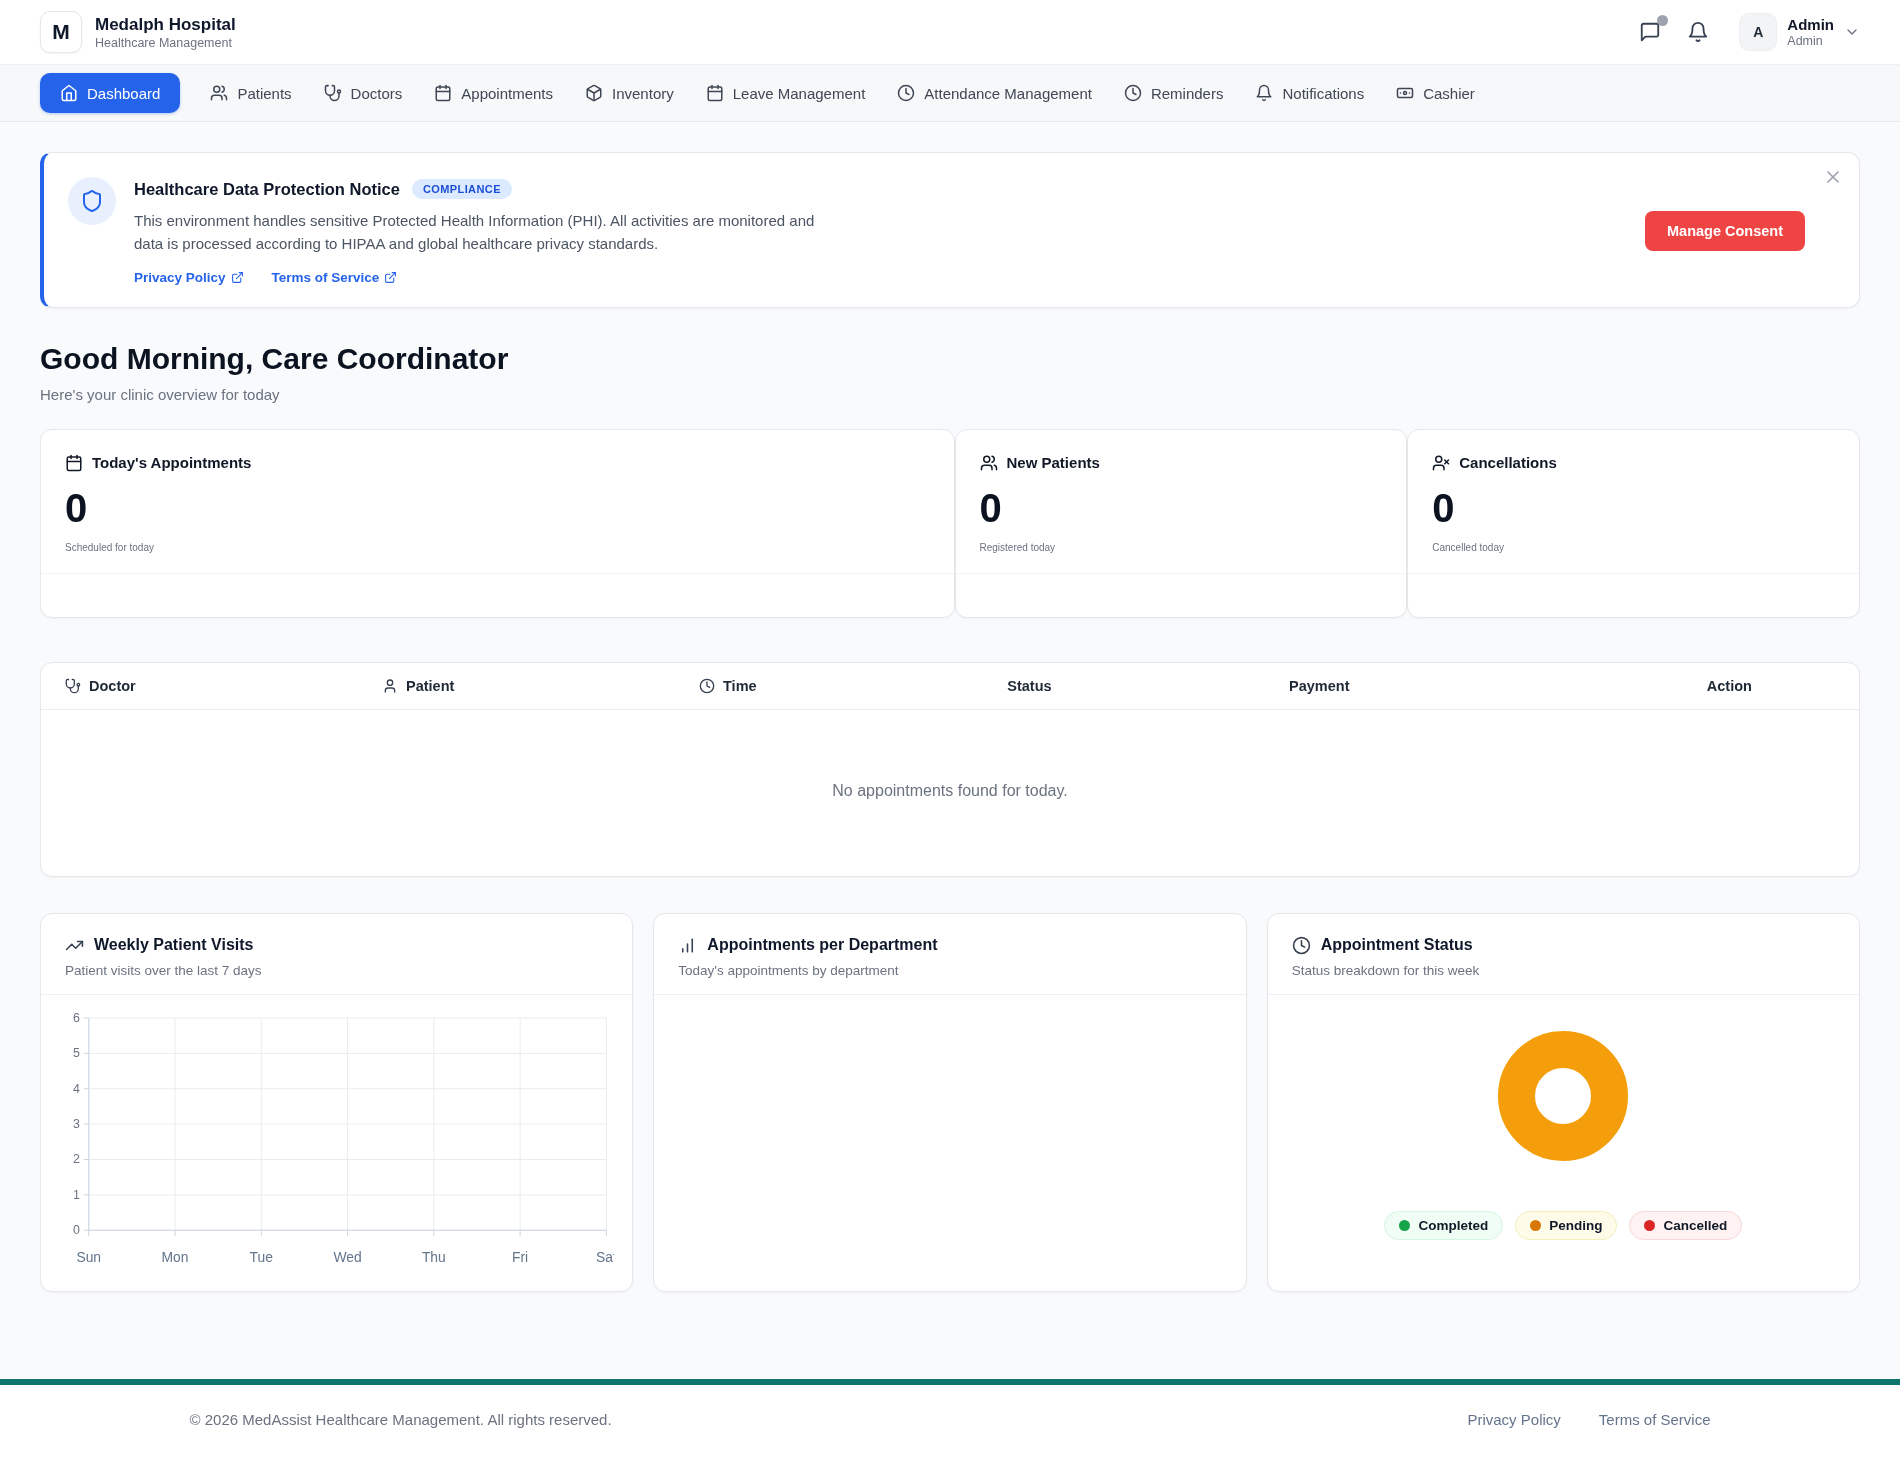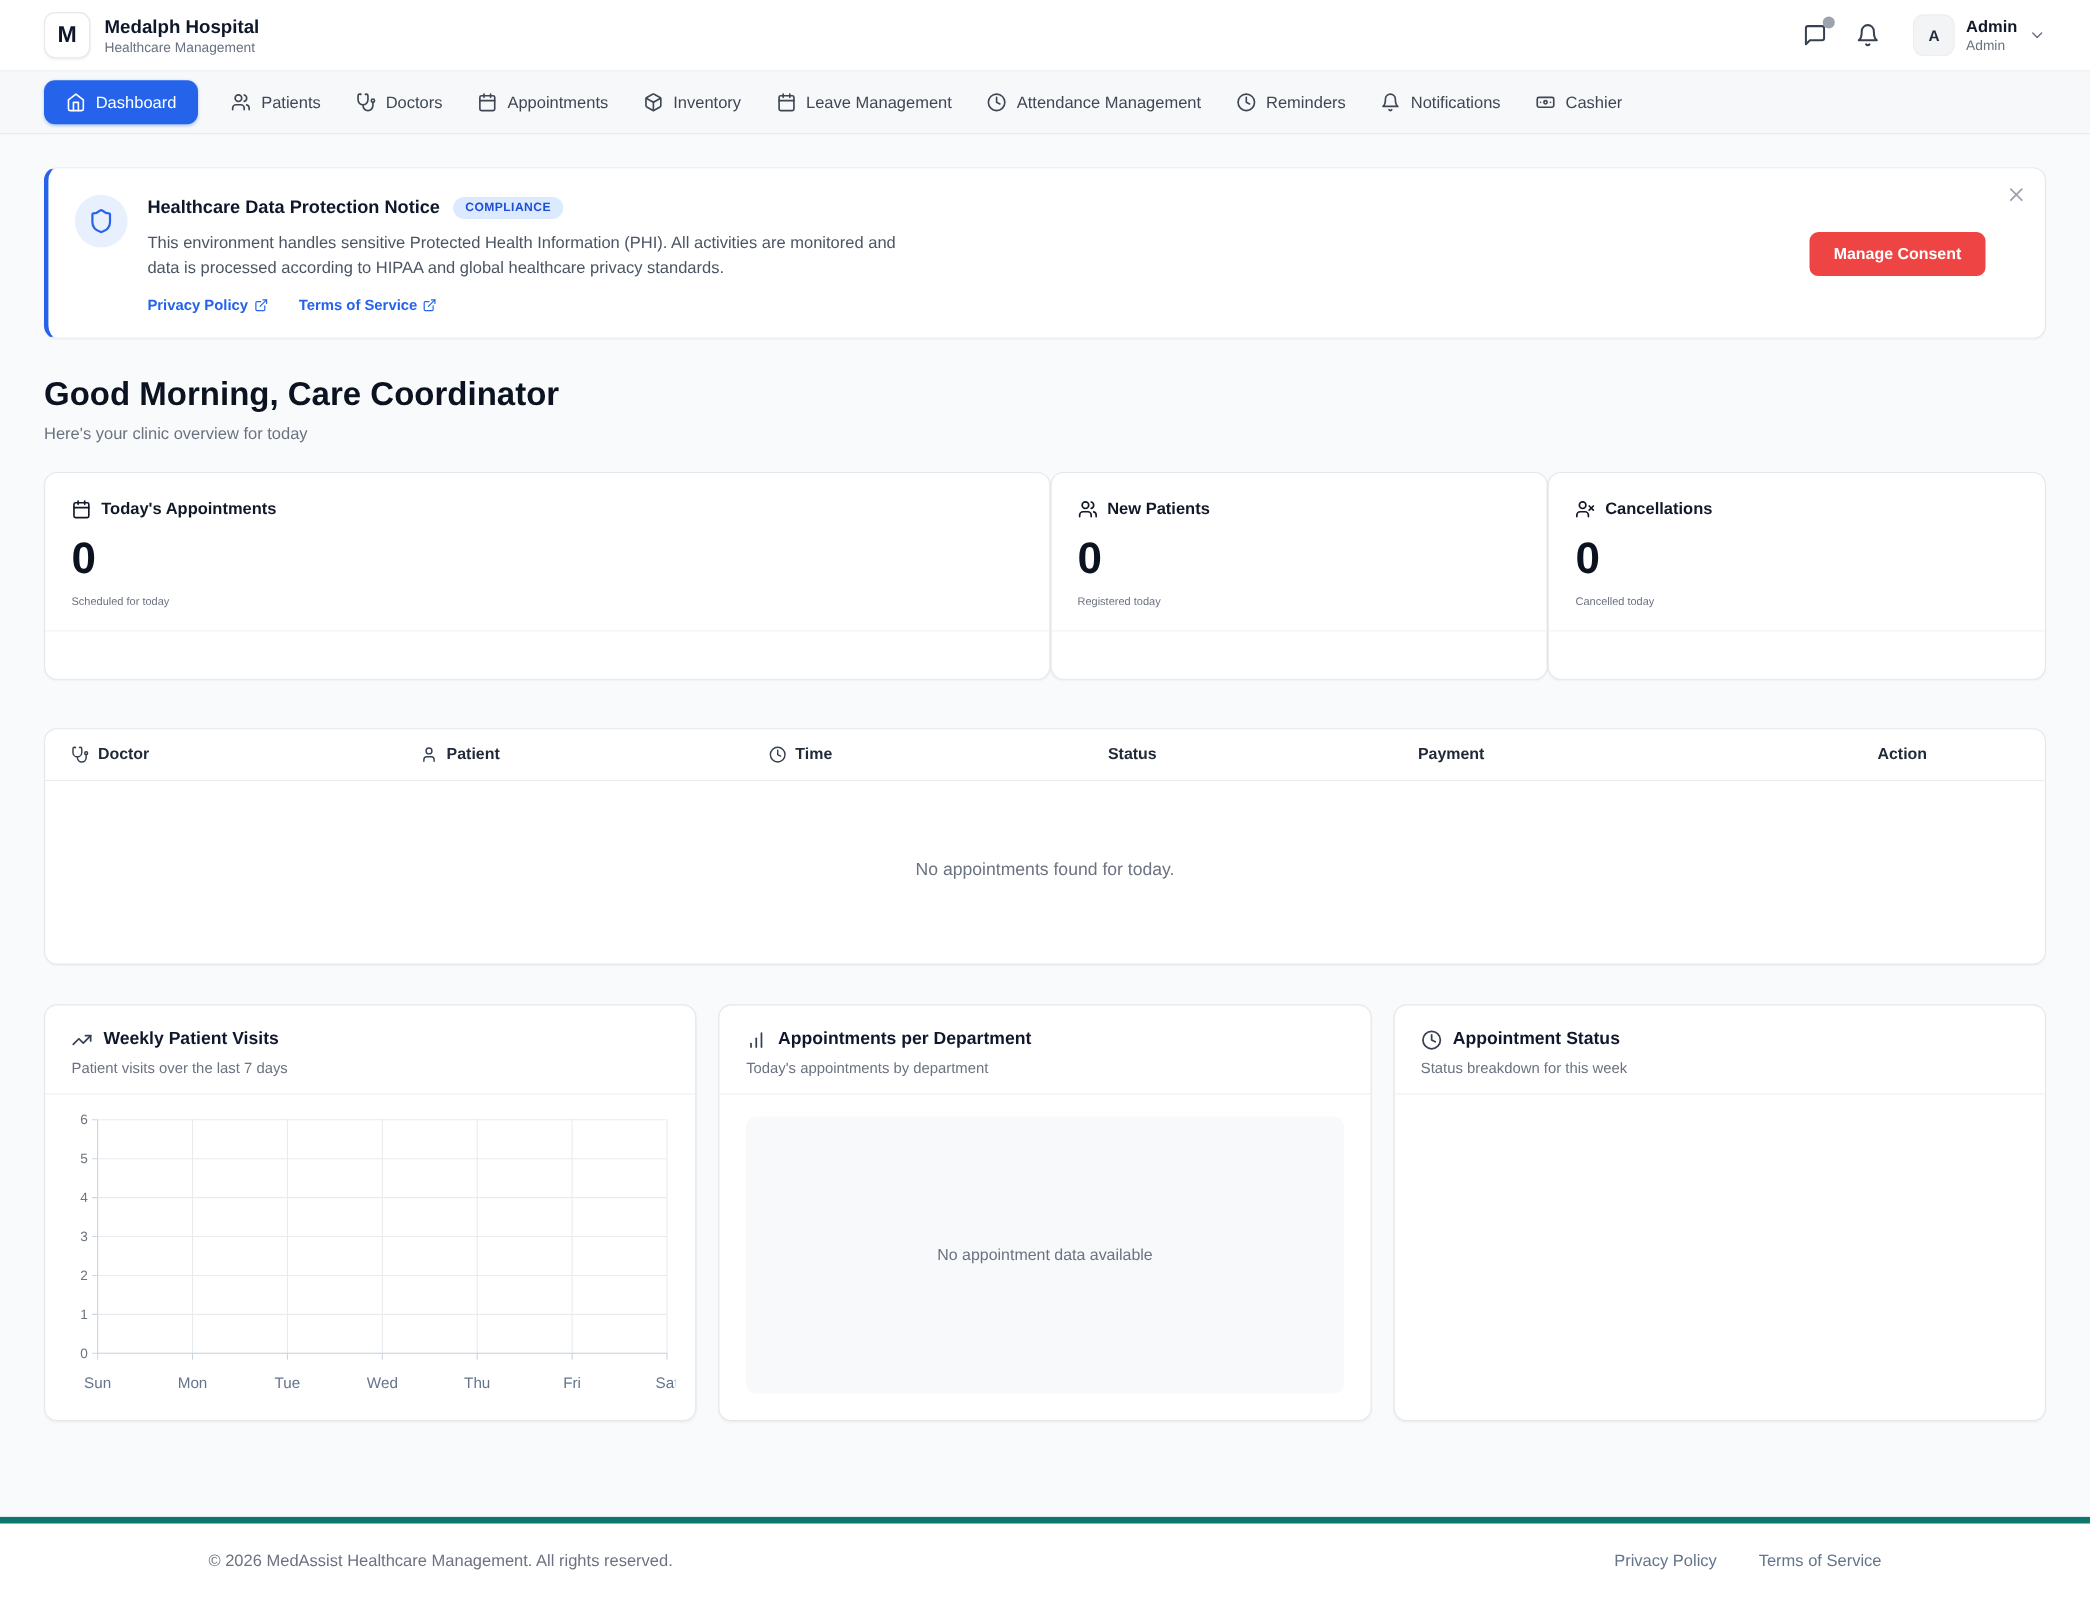--- a/index.html
+++ b/index.html
@@ -470,34 +470,50 @@
       <div class="chart-card">
         <div class="chart-head">
           <div class="chart-title">
               <svg class="icon">
                 <use href="#i-bar"></use>
               </svg>
               <span>Appointments per Department</span>
             </div>
           <div class="chart-sub">Today's appointments by department</div>
         </div>
-        <div class="chart-body">
-          <div class="empty-panel">No appointment data available</div>
-        </div>
       </div>
 
       <div class="chart-card">
         <div class="chart-head">
           <div class="chart-title">
               <svg class="icon">
                 <use href="#i-clock"></use>
               </svg>
               <span>Appointment Status</span>
             </div>
           <div class="chart-sub">Status breakdown for this week</div>
+        </div>
+        <div class="chart-body donut-wrap">
+          <svg width="150" height="150" viewBox="0 0 150 150">
+            <circle cx="75" cy="75" r="46.5" fill="none" stroke-width="37" stroke="#f59e0b"></circle>
+          </svg>
+          <div class="legend">
+            <div class="pill pill-green">
+                <span class="legend-dot" style="background: rgb(22, 163, 74);"></span>
+                <span>Completed</span>
+              </div>
+            <div class="pill pill-yellow">
+                <span class="legend-dot" style="background: rgb(217, 119, 6);"></span>
+                <span>Pending</span>
+              </div>
+            <div class="pill pill-red">
+                <span class="legend-dot" style="background: rgb(220, 38, 38);"></span>
+                <span>Cancelled</span>
+              </div>
+          </div>
         </div>
       </div>
 
     </section>
   </div>
 
   <footer class="footer">
     <div class="footer-inner">
       <div class="copyright">© 2026 MedAssist Healthcare Management. All rights reserved.</div>
       <div class="footer-links">

